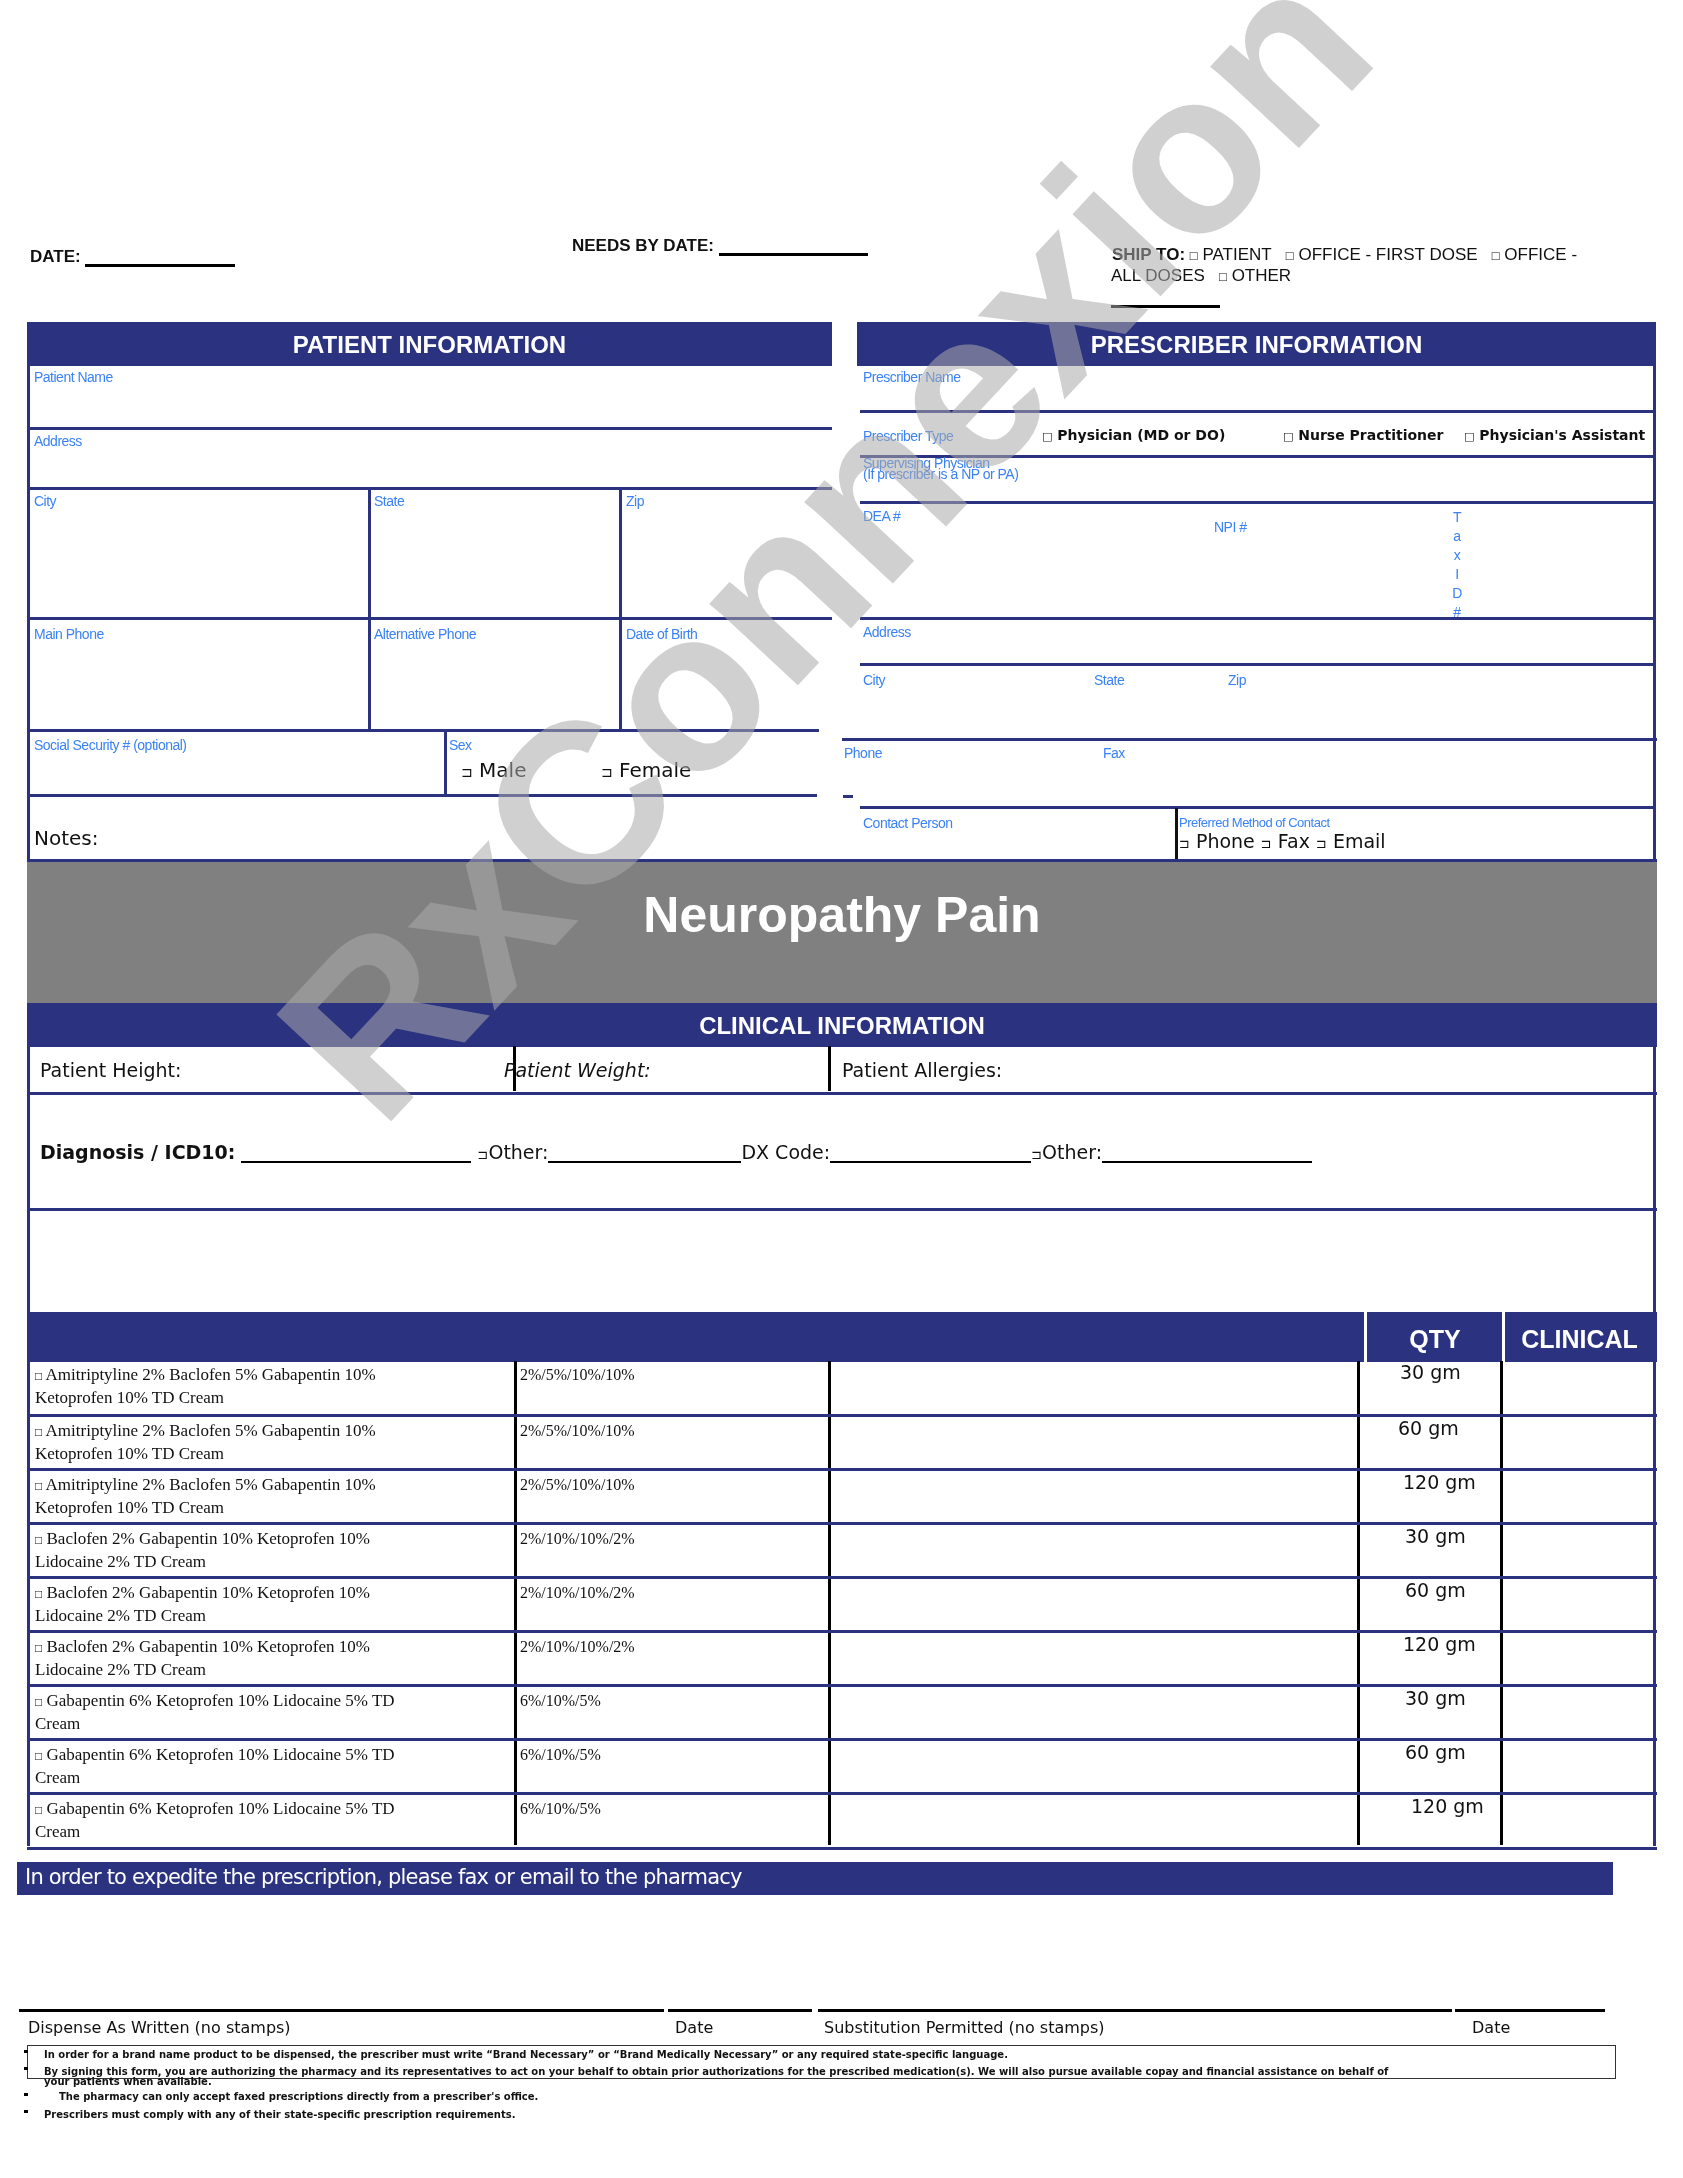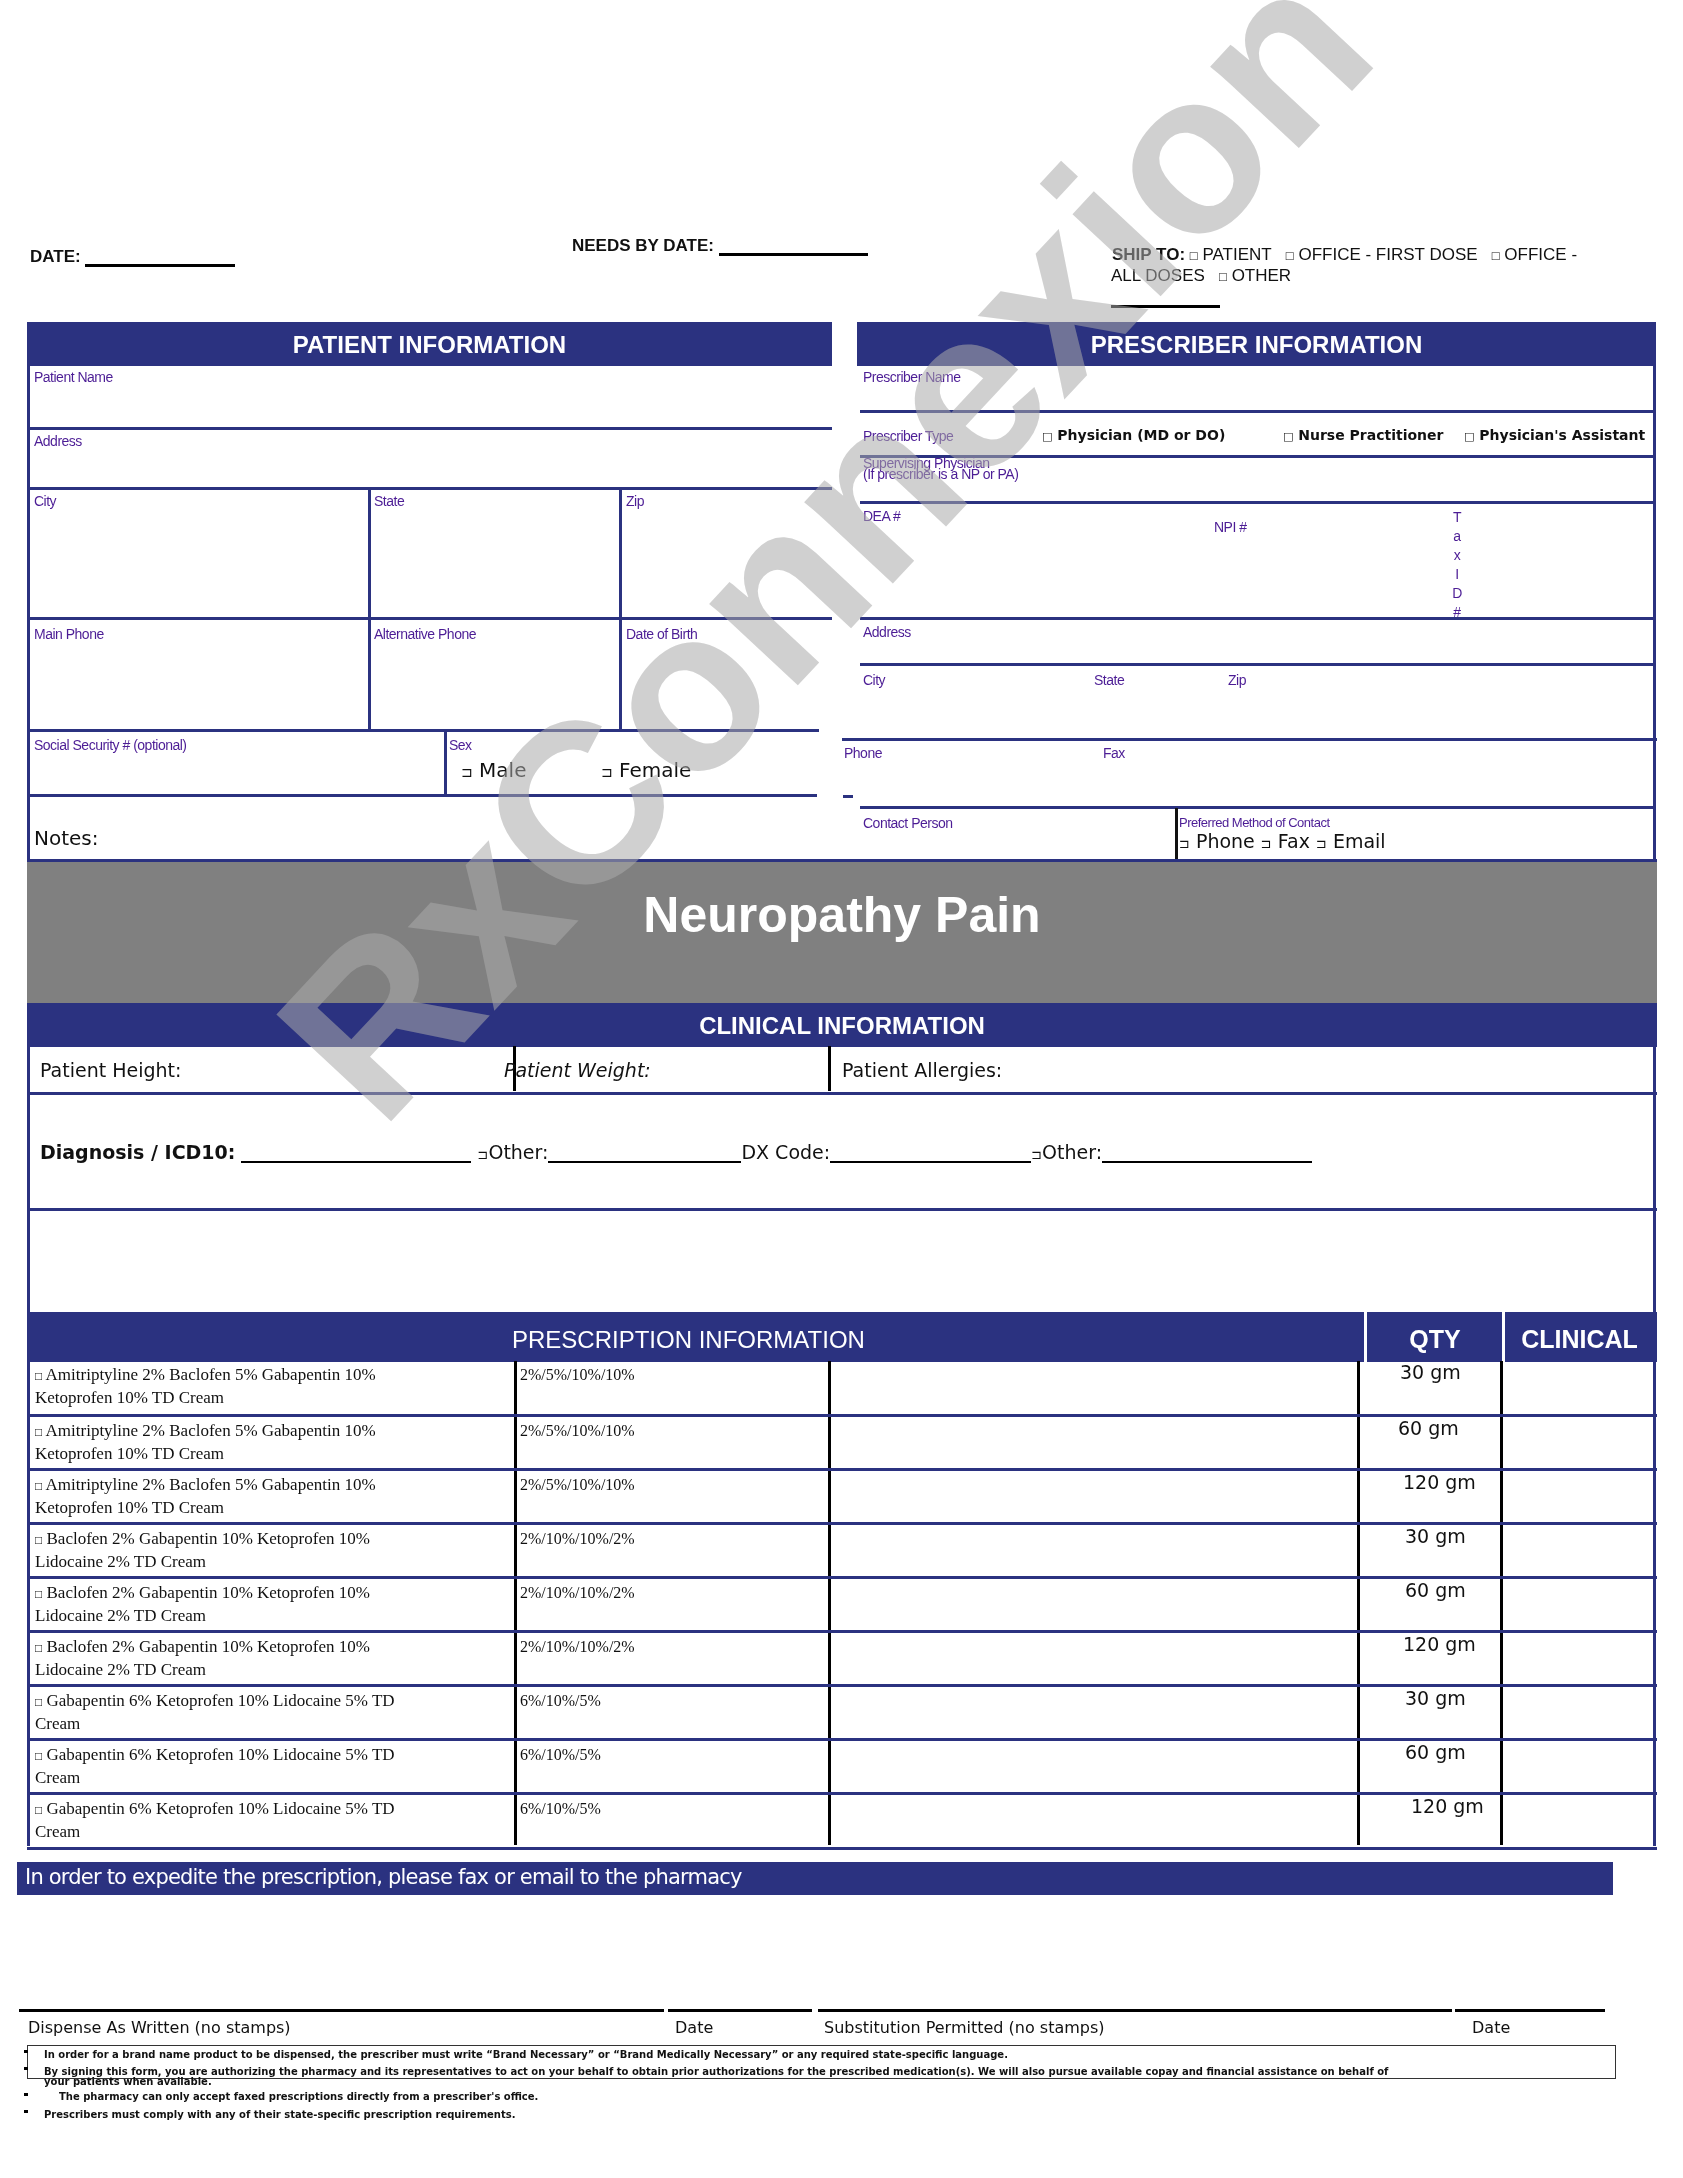--- a/index.html
+++ b/index.html
@@ -1,20 +1,20 @@
 <!DOCTYPE html>
 <html><head>
 <meta charset="utf-8">
 <style>
   html, body { margin:0; padding:0; background:#fff; }
   body { width:1683px; height:2178px; position:relative; overflow:hidden; font-family:"Liberation Sans", sans-serif; color:#111; }
   .abs { position:absolute; }
   .navy { background:#2b3280; }
   .hdrtxt { color:#fff; font-family:"Liberation Sans", sans-serif; font-weight:bold; text-align:center; }
-  .lbl { font-size:14px; color:#4c1d95; font-family:"Liberation Sans", sans-serif; letter-spacing:-0.5px; }
+  .lbl { font-size:14px; color:#3b82f6; font-family:"Liberation Sans", sans-serif; letter-spacing:-0.5px; }
   .cond { font-family:"DejaVu Sans", sans-serif; }
   .topline { font-family:"Liberation Sans", sans-serif; font-weight:bold; font-size:17px; }
   .ul { display:inline-block; border-bottom:3px solid #000; vertical-align:bottom; }
   .cell { position:absolute; box-sizing:border-box; }
   .hl { position:absolute; height:3px; background:#2b3280; }
   .vl { position:absolute; width:3px; background:#2b3280; }
   .vlk { position:absolute; width:3px; background:#000; }
   .rxtxt { font-family:Liberation Serif, serif; font-size:17px; line-height:22px; color:#111; }
   .qty { font-family:"DejaVu Sans", sans-serif; font-size:19px; color:#111; }
   .watermark { position:absolute; left:228px; top:990px; font-family:"Liberation Sans", sans-serif; font-weight:bold; font-size:228px; color:rgba(170,170,170,0.55); transform:rotate(-47deg); transform-origin:0 0; white-space:nowrap; pointer-events:none; }
@@ -151,21 +151,20 @@
 <div class="hl" style="left:27px;top:1092px;width:1630px;"></div>
 <div class="abs cond" style="left:40px;top:1141px;font-size:19px;white-space:nowrap;">
   <b>Diagnosis / ICD10:</b>
   <span class="ul" style="width:230px;height:16px;border-bottom-width:2px;"></span>
   <span style="font-size:13px;">⊐</span><span>Other:</span><span class="ul" style="width:193px;height:16px;border-bottom-width:2px;"></span><span>DX Code:</span><span class="ul" style="width:201px;height:16px;border-bottom-width:2px;"></span><span style="font-size:13px;">⊐</span><span>Other:</span><span class="ul" style="width:210px;height:16px;border-bottom-width:2px;"></span>
 </div>
 <div class="hl" style="left:27px;top:1208px;width:1630px;"></div>
 <div class="cell" style="left:32px;top:1213px;width:1619px;height:97px;"></div>
 
 <div class="abs navy" style="left:27px;top:1312px;width:1630px;height:50px;">
-  <div class="hdrtxt" style="position:absolute;left:485px;top:0;line-height:55px;font-size:24px;font-weight:normal;">PRESCRIPTION INFORMATION</div>
   <div style="position:absolute;left:1337px;top:0;width:3px;height:50px;background:#fff;"></div>
   <div class="hdrtxt" style="position:absolute;left:1340px;width:136px;top:0;line-height:55px;font-size:25px;">QTY</div>
   <div style="position:absolute;left:1475px;top:0;width:3px;height:50px;background:#fff;"></div>
   <div class="hdrtxt" style="position:absolute;left:1478px;width:149px;top:0;line-height:55px;font-size:25px;">CLINICAL</div>
 </div>
 <div class="vl" style="left:27px;top:1361px;height:485px;"></div>
 <div class="vl" style="left:1653px;top:1361px;height:485px;"></div>
 <div class="vlk" style="left:514px;top:1361px;height:484px;"></div>
 <div class="vlk" style="left:828px;top:1361px;height:484px;"></div>
 <div class="vlk" style="left:1357px;top:1361px;height:484px;"></div>

